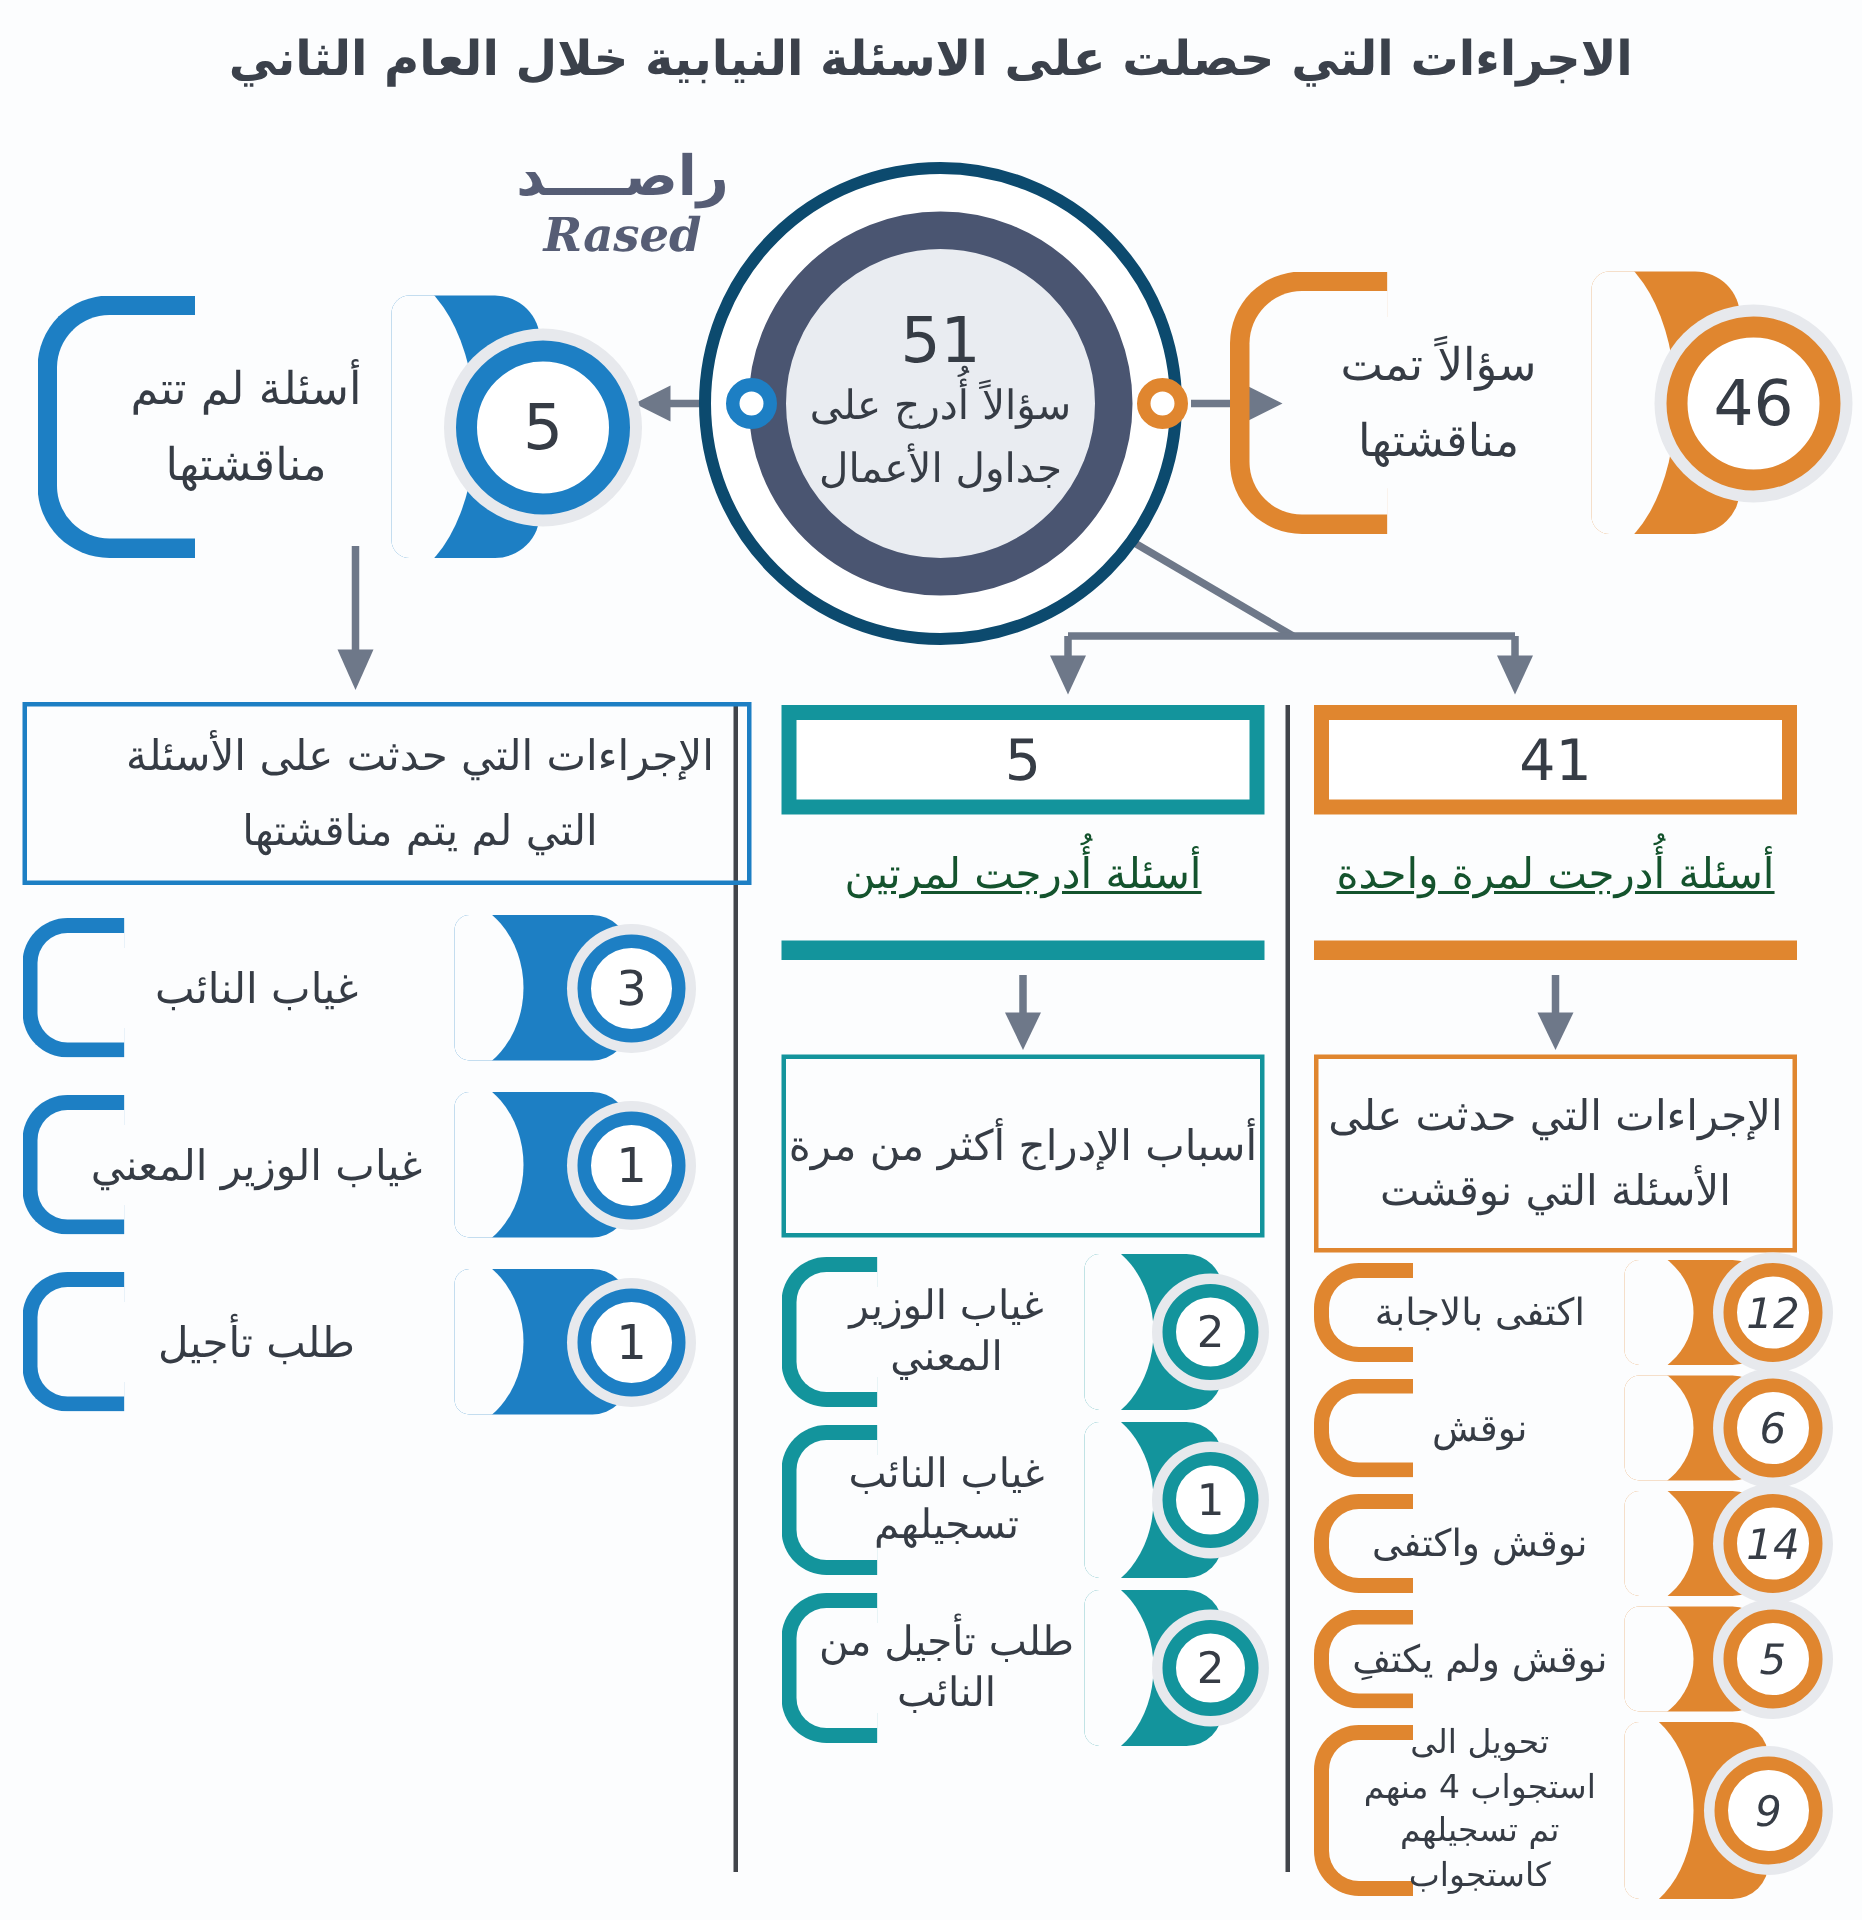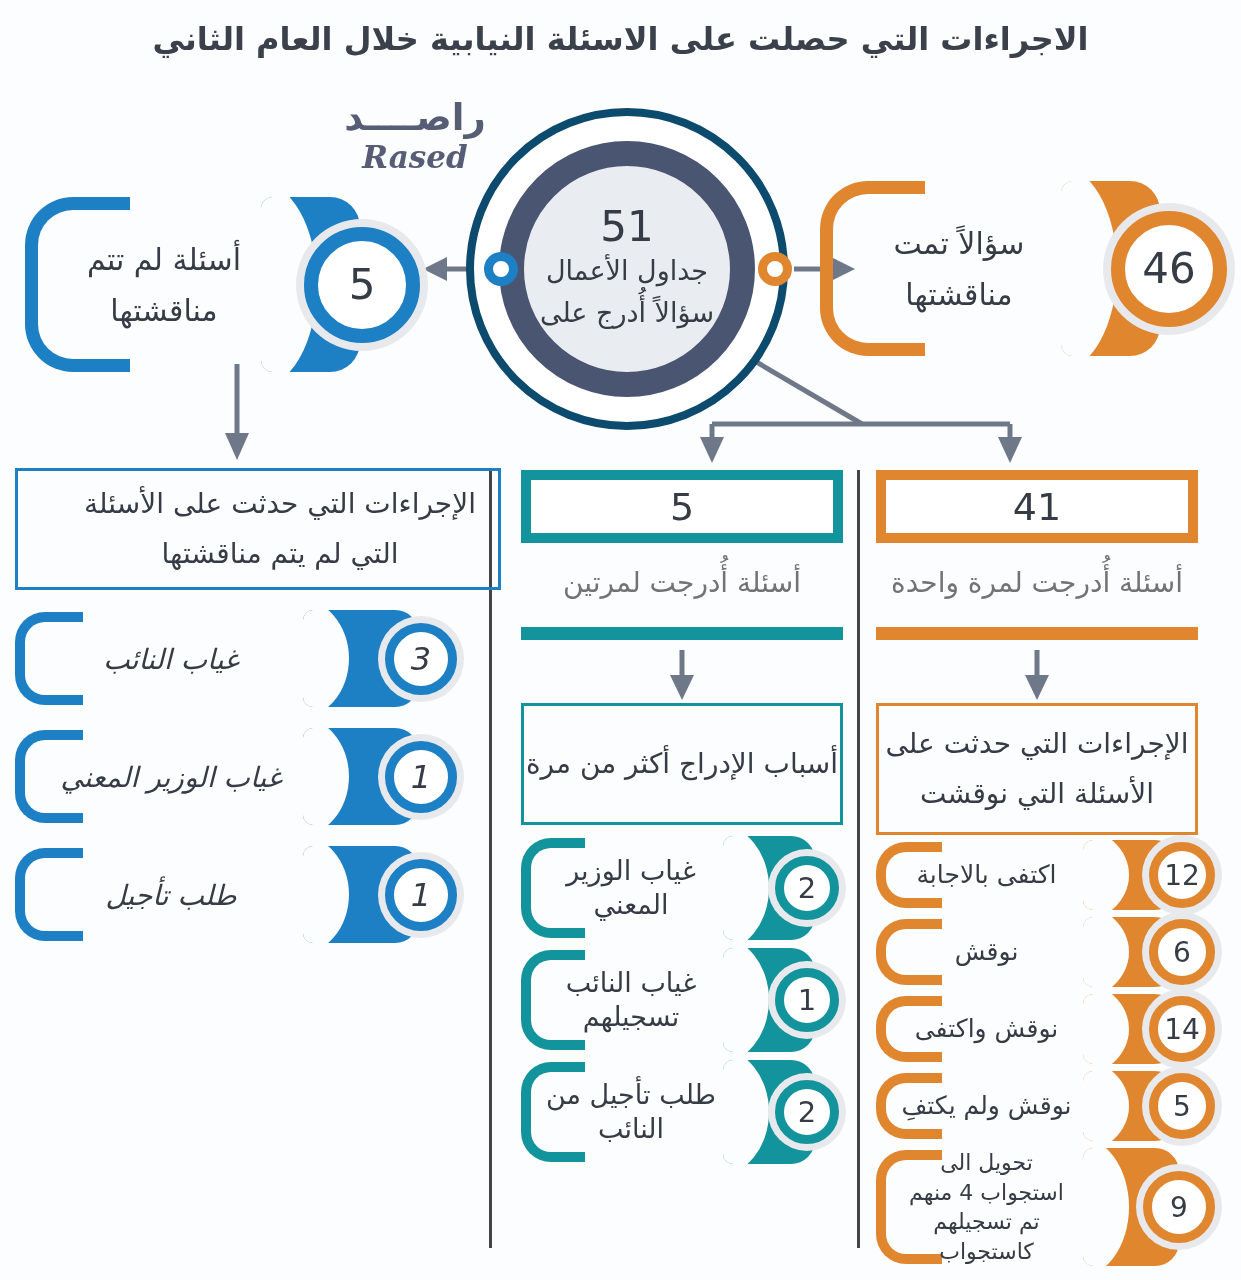--- a/index.html
+++ b/index.html
@@ -70,21 +70,21 @@
     position:absolute;border:3px solid var(--c);background:transparent;
     display:flex;align-items:center;justify-content:center;text-align:center;
     font-size:28px;line-height:1.8;direction:rtl;color:#363c45;
   }
   .count-box{
     position:absolute;border:10px solid var(--c);background:#fff;
     display:flex;align-items:center;justify-content:center;
     font-size:38px;color:#363c45;
   }
   .count-label{
-    position:absolute;text-align:center;font-size:28px;direction:rtl;color:#737373;white-space:nowrap;
+    position:absolute;text-align:center;font-size:28px;direction:rtl;color:#14532d;white-space:nowrap;text-decoration:underline;
   }
   .bar{position:absolute;height:13px;background:var(--c);}
   
   .items{position:absolute;--bg:#fcfdfe;}
   .flow-item{position:relative;}
   .flow-item .bracket{
     position:absolute;left:0;top:2px;bottom:2px;width:58px;
     border:10px solid var(--c);border-right:none;border-radius:30px 0 0 30px;
   }
   .flow-item .label{
@@ -103,39 +103,39 @@
     position:absolute;right:0;top:50%;transform:translateY(-50%);
     border-radius:50%;background:#fff;border:9px solid var(--c);
     box-shadow:0 0 0 7px #e7e9ed;display:flex;align-items:center;justify-content:center;
     color:#363c45;z-index:2;
   }
   .col-blue{--c:#1d7fc4;}
   .col-teal{--c:#13949c;}
   .col-orange{--c:#e0862f;}
   
   .items.left-items{left:15px;top:610px;width:442px;}
-  .left-items .flow-item{height:97px;margin-bottom:21px;font-style:italic;}
+  .left-items .flow-item{height:97px;margin-bottom:21px;}
   .left-items .bracket{width:58px;}
   .left-items .label{left:20px;right:150px;font-size:28px;}
   .left-items .blob{right:38px;width:116px;}
   .left-items .badge{width:54px;height:54px;font-size:32px;}
   
   .items.mid-items{left:521px;top:836px;width:322px;}
   .mid-items .flow-item{height:104px;margin-bottom:8px;}
   .mid-items .bracket{width:54px;}
   .mid-items .label{left:16px;right:118px;font-size:27px;}
   .mid-items .blob{right:28px;width:92px;}
   .mid-items .badge{width:46px;height:46px;font-size:29px;right:4px;}
   
   .items.right-items{left:876px;top:840px;width:339px;}
   .right-items .flow-item{height:70px;margin-bottom:7px;}
   .right-items .bracket{width:56px;}
   .right-items .label{left:22px;right:140px;font-size:25px;}
   .right-items .blob{right:36px;width:96px;}
-  .right-items .badge{width:48px;height:48px;font-size:28px;}
+  .right-items .badge{width:48px;height:48px;font-size:28px;font-style:italic;}
   .right-items .flow-item.tall{height:118px;}
   .right-items .flow-item.tall .label{font-size:22px;line-height:1.35;}
   .right-items .flow-item.tall .badge{width:54px;height:54px;}
 </style>
 </head>
 <body>
 
 <div class="canvas">
 
   <div class="title">الاجراءات التي حصلت على الاسئلة النيابية خلال العام الثاني</div>
@@ -169,22 +169,22 @@
       <polygon points="670,675 694,675 682,700" stroke="none"></polygon>
 
       <line x1="1037" y1="650" x2="1037" y2="678"></line>
       <polygon points="1025,675 1049,675 1037,700" stroke="none"></polygon>
     </g>
   </svg>
 
   <div class="center-wrap">
     <div class="center-inner">
       <div class="center-value">51</div>
+      <div class="center-line">سؤالاً أُدرج على</div>
       <div class="center-line">جداول الأعمال</div>
-      <div class="center-line">سؤالاً أُدرج على</div>
     </div>
   </div>
 
   <div class="dot blue"></div>
   <div class="dot orange"></div>
 
   <div class="capsule blue">
     <div class="cap-bracket"></div>
     <div class="cap-label">أسئلة لم تتم مناقشتها</div>
     <div class="cap-blob"></div>

